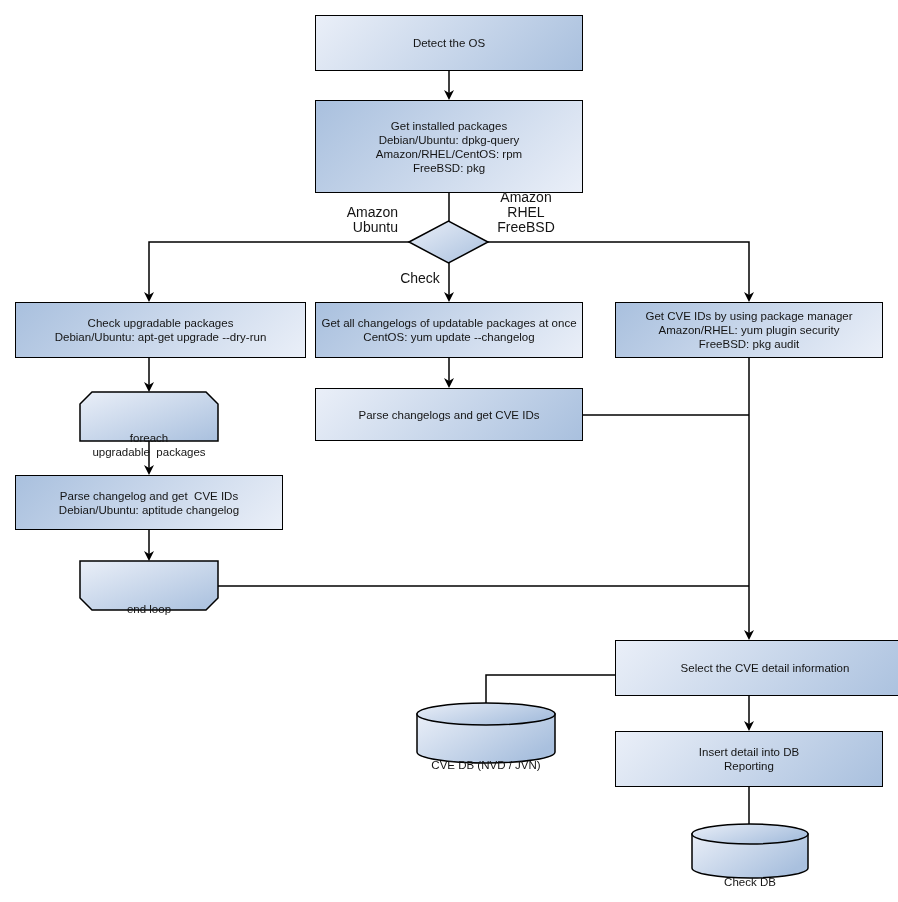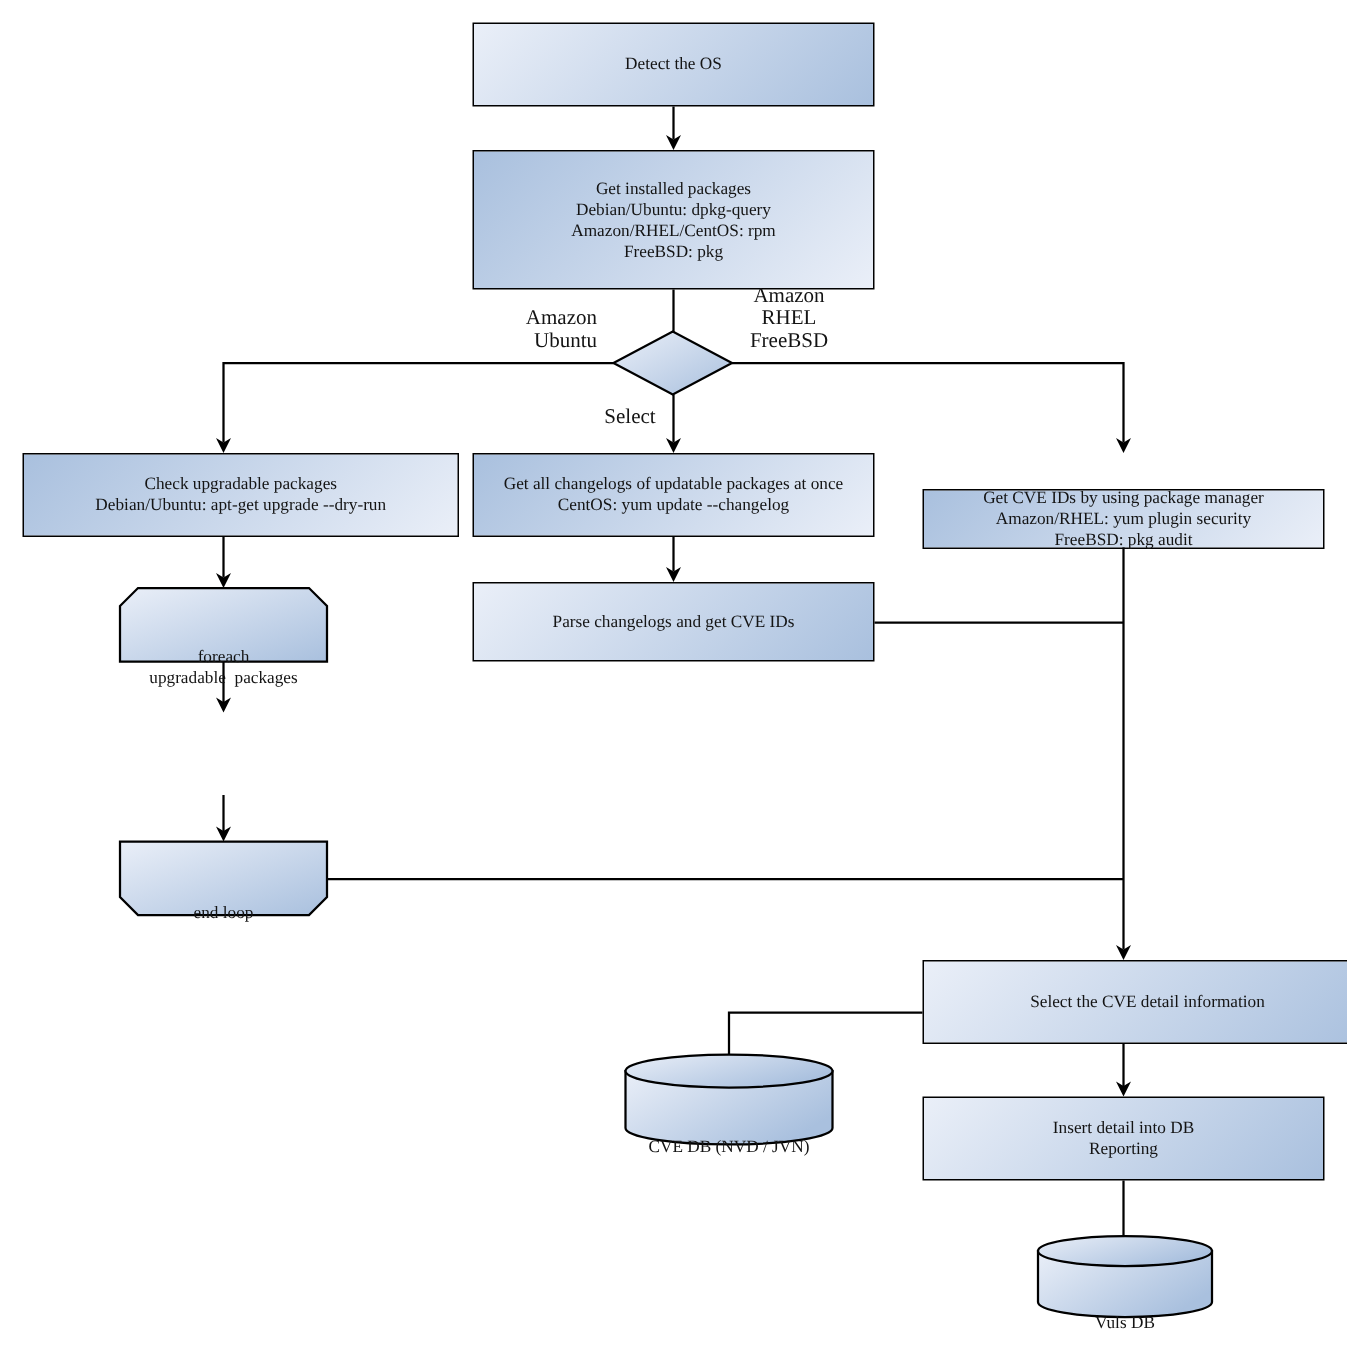--- a/index.html
+++ b/index.html
@@ -5,21 +5,21 @@
   :root{
     --grad-light:#eaeff8;
     --grad-dark:#a9c0de;
     --stroke:#000000;
     --text:#141414;
     --bg:#ffffff;
   }
   html,body{margin:0;padding:0;background:var(--bg);}
   .canvas{
     position:relative;width:898px;height:902px;background:var(--bg);
-    font-family:Liberation Serif, serif;
+    font-family:Liberation Sans, sans-serif;
     color:var(--text);
   }
   .layer{position:absolute;left:0;top:0;}
   .edge{stroke:var(--stroke);stroke-width:1.5;fill:none;}
   .arrowhead{fill:var(--stroke);stroke:none;}
   .shape{stroke:var(--stroke);stroke-width:1.5;}
   .stop-light{stop-color:var(--grad-light);}
   .stop-dark{stop-color:var(--grad-dark);}
   .node{
     position:absolute;box-sizing:border-box;
@@ -124,30 +124,34 @@
   <div class="node grad-a" style="left:15px;top:302px;width:291px;height:56px;">
     <span class="node-text">Check upgradable packages
 Debian/Ubuntu: apt-get upgrade --dry-run</span>
   </div>
 
   <div class="node grad-a" style="left:315px;top:302px;width:268px;height:56px;">
     <span class="node-text">Get all changelogs of updatable packages at once
 CentOS: yum update --changelog</span>
   </div>
 
-  <div class="node grad-a" style="left:615px;top:302px;width:268px;height:40px;margin-top:24px;">
+  <div class="node grad-a" style="left:615px;top:302px;width:268px;height:56px;">
     <span class="node-text">Get CVE IDs by using package manager
 Amazon/RHEL: yum plugin security
 FreeBSD: pkg audit</span>
   </div>
 
   <div class="node grad-b" style="left:315px;top:388px;width:268px;height:53px;">
     <span class="node-text">Parse changelogs and get CVE IDs</span>
   </div>
 
+  <div class="node grad-a" style="left:15px;top:475px;width:268px;height:55px;">
+    <span class="node-text">Parse changelog and get  CVE IDs
+Debian/Ubuntu: aptitude changelog</span>
+  </div>
 
   <div class="node grad-b" style="left:615px;top:640px;width:300px;height:56px;">
     <span class="node-text">Select the CVE detail information</span>
   </div>
 
   <div class="node grad-b" style="left:615px;top:731px;width:268px;height:56px;">
     <span class="node-text">Insert detail into DB
 Reporting</span>
   </div>
 
@@ -158,25 +162,25 @@
 
   <div class="overlay" style="left:80px;top:561px;width:138px;height:39px;">
     <span class="node-text">end loop</span>
   </div>
 
   <div class="overlay" style="left:417px;top:712px;width:138px;height:50px;">
     <span class="node-text">CVE DB (NVD / JVN)</span>
   </div>
 
   <div class="overlay" style="left:692px;top:832px;width:116px;height:44px;">
-    <span class="node-text">Vuls DB</span>
+    <span class="node-text">Check DB</span>
   </div>
 
   <div class="edge-label" style="left:320px;top:205px;width:78px;text-align:right;">Amazon
 Ubuntu</div>
 
   <div class="edge-label" style="left:488px;top:190px;width:76px;text-align:center;">Amazon
 RHEL
 FreeBSD</div>
 
-  <div class="edge-label" style="left:396px;top:271px;width:48px;text-align:center;">Select</div>
+  <div class="edge-label" style="left:396px;top:271px;width:48px;text-align:center;">Check</div>
 
 </div>
 
 </body></html>

